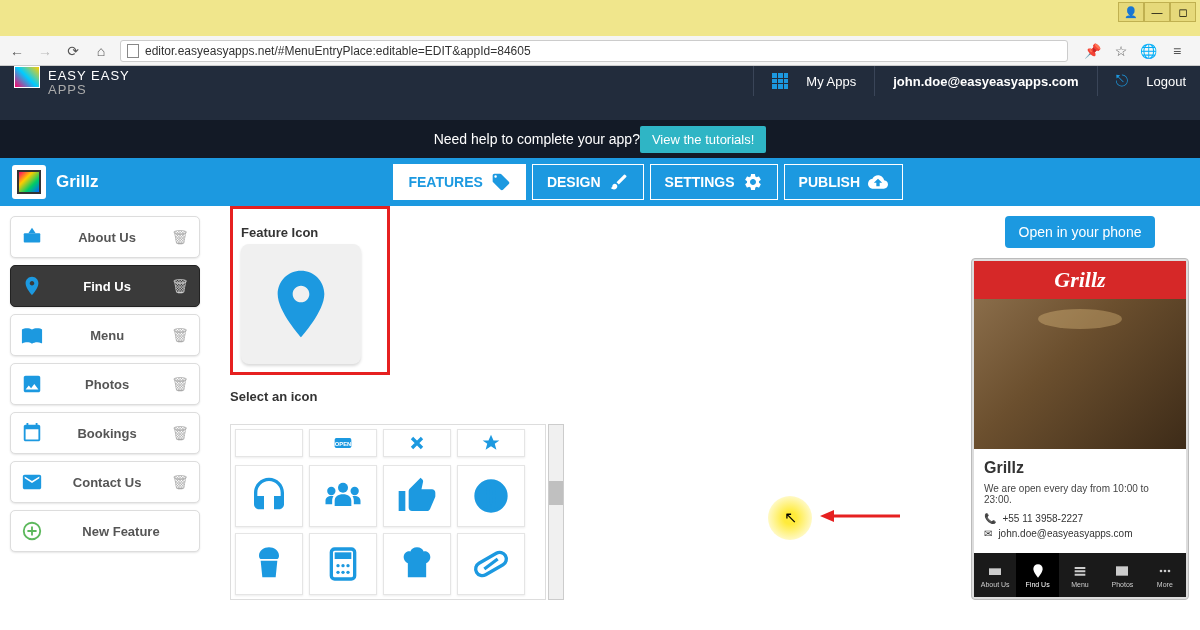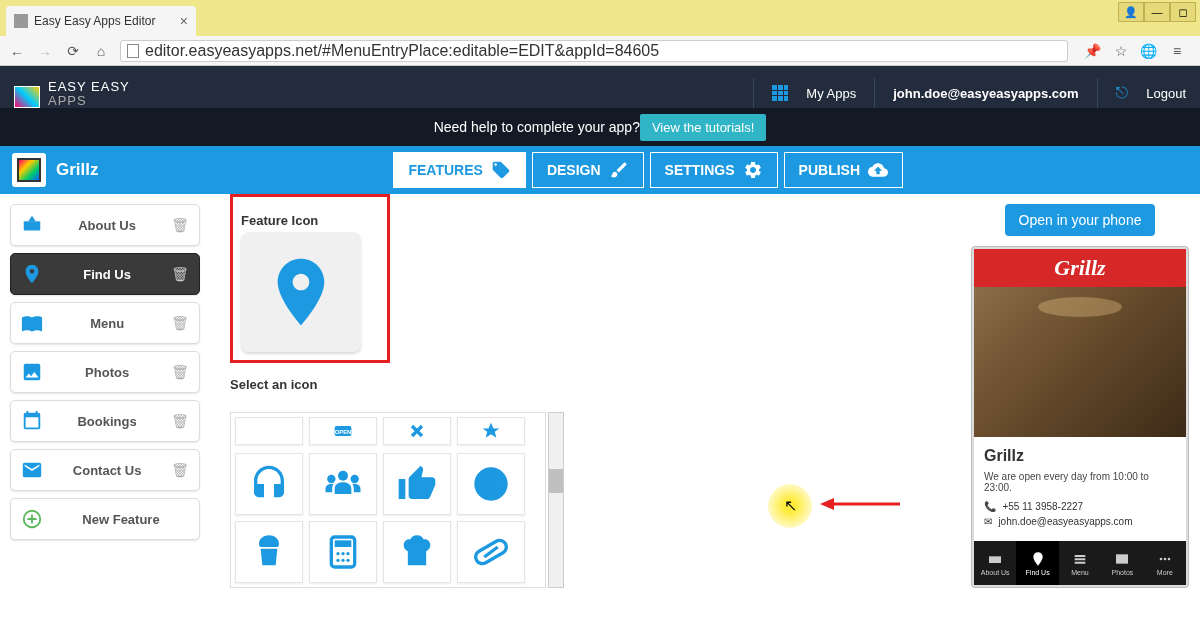--- a/index.html
+++ b/index.html
@@ -5,24 +5,24 @@
 *{box-sizing:border-box;margin:0;padding:0;font-family:Arial,Helvetica,sans-serif}
 body{width:1200px;height:630px;overflow:hidden;background:#f0e68c}
 .chrome-top{height:36px;background:#f0e68c;display:flex;align-items:flex-end;position:relative}
 .tab{background:#f5f5f5;height:30px;width:190px;margin-left:6px;border-radius:4px 4px 0 0;display:flex;align-items:center;padding:0 8px;font-size:12px;color:#333}
 .tab .favicon{width:14px;height:14px;background:#999;margin-right:6px}
 .tab .close{margin-left:auto;font-size:14px;color:#666}
 .win-controls{position:absolute;right:4px;top:2px;display:flex;gap:0}
 .win-btn{width:26px;height:20px;background:#e6d97a;border:1px solid #c0b050;display:flex;align-items:center;justify-content:center;font-size:11px}
 .addr-bar{height:30px;background:#f5f5f5;display:flex;align-items:center;padding:0 8px;gap:10px;border-bottom:1px solid #ccc}
 .addr-icon{width:18px;height:18px;display:flex;align-items:center;justify-content:center;color:#555;font-size:14px}
-.addr-input{flex:1;height:22px;border:1px solid #ccc;border-radius:3px;display:flex;align-items:center;padding:0 6px;font-size:16px;color:#333;background:#fff}
+.addr-input{flex:1;height:22px;border:1px solid #ccc;border-radius:3px;display:flex;align-items:center;padding:0 6px;font-size:12px;color:#333;background:#fff}
 .addr-input .doc{width:12px;height:14px;border:1px solid #888;margin-right:6px}
 .addr-right{display:flex;gap:10px;padding:0 6px}
-.app-header{height:42px;background:#222c3c;display:flex;align-items:flex-end;color:#fff;padding:0 14px}
+.app-header{height:54px;background:#222c3c;display:flex;align-items:flex-start;color:#fff;padding:0 14px}
 .logo-sq{width:26px;height:22px;background:linear-gradient(45deg,#f06,#0cf,#fc0);border:1px solid #fff;display:inline-block;margin-right:8px}
 .logo-text{font-size:13px;letter-spacing:1px}
 .logo-sub{font-size:13px;color:#aaa;letter-spacing:1px;display:block;margin-top:-2px}
 .header-right{margin-left:auto;display:flex;align-items:center;gap:18px;font-size:13px}
 .grid-icon{width:16px;height:16px;display:grid;grid-template-columns:repeat(3,1fr);gap:1px}
 .grid-icon span{background:#1c99e0}
 .sep{width:1px;height:30px;background:#3a4558}
 .logout-icon{color:#1c99e0;font-size:16px}
 .help-bar{height:38px;background:#131a26;display:flex;align-items:center;justify-content:center;color:#fff;font-size:14px}
 .btn-teal{background:#2fb5c5;padding:6px 12px;border-radius:2px;color:#fff;font-size:13px}
@@ -75,25 +75,20 @@
 .phone-nav{background:#1a1a1a;display:flex;height:44px}
 .phone-nav-item{flex:1;display:flex;flex-direction:column;align-items:center;justify-content:center;color:#ccc;font-size:7px;gap:2px}
 .phone-nav-item.active{background:#000;color:#fff}
 .phone-nav-item svg{width:16px;height:16px;fill:#ccc}
 .phone-nav-item.active svg{fill:#fff}
 </style>
 </head>
 <body>
 
 <div class="chrome-top">
-  <div class="tab">
-    <span class="favicon"></span>
-    <span>Easy Easy Apps Editor</span>
-    <span class="close">×</span>
-  </div>
   <div class="win-controls">
     <div class="win-btn">👤</div>
     <div class="win-btn">—</div>
     <div class="win-btn">◻</div>
   </div>
 </div>
 
 <div class="addr-bar">
   <div class="addr-icon">←</div>
   <div class="addr-icon" style="color:#bbb">→</div>

